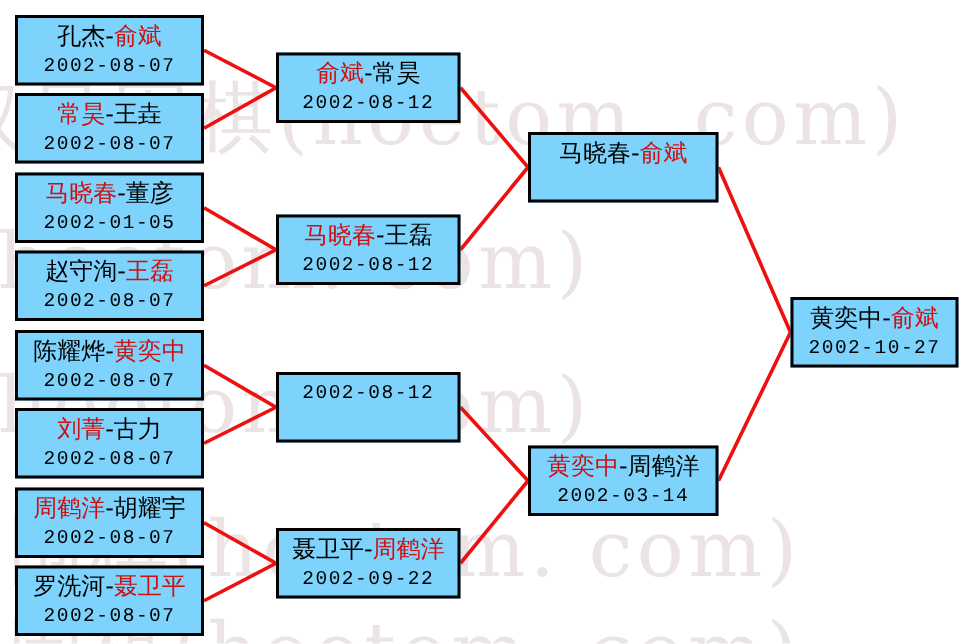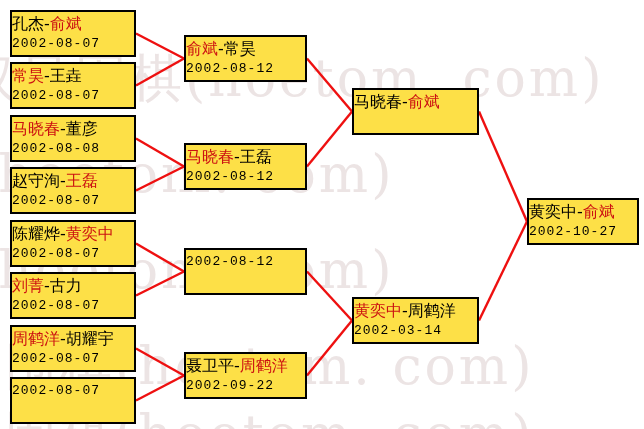--- a/index.html
+++ b/index.html
@@ -49,23 +49,23 @@
     stroke:var(--line-red);
     stroke-width:2.4;
   }
 
   
   .match-box{
     position:absolute;
     z-index:2;
     box-sizing:border-box;
     height:47px;
-    background:#fde047;
+    background:#7dd3fc;
     border:2px solid var(--border-black);
-    text-align:left;
+    text-align:center;
     color:#000;
     padding-top:2px;
   }
   .players{
     font-size:16px;
     line-height:20px;
     white-space:nowrap;
   }
   .date{
     font-family:Liberation Mono, monospace;
@@ -112,39 +112,40 @@
   <div class="match-box col1" style="top:10px">
     <div class="players"><span class="p1">孔杰</span><span class="dash">-</span><span class="p2 winner">俞斌</span></div>
     <div class="date">2002-08-07</div>
   </div>
   <div class="match-box col1" style="top:62px">
     <div class="players"><span class="p1 winner">常昊</span><span class="dash">-</span><span class="p2">王垚</span></div>
     <div class="date">2002-08-07</div>
   </div>
   <div class="match-box col1" style="top:115px">
     <div class="players"><span class="p1 winner">马晓春</span><span class="dash">-</span><span class="p2">董彦</span></div>
-    <div class="date">2002-08-08</div>
+    <div class="date">2002-01-05</div>
   </div>
   <div class="match-box col1" style="top:167px">
     <div class="players"><span class="p1">赵守洵</span><span class="dash">-</span><span class="p2 winner">王磊</span></div>
     <div class="date">2002-08-07</div>
   </div>
   <div class="match-box col1" style="top:220px">
     <div class="players"><span class="p1">陈耀烨</span><span class="dash">-</span><span class="p2 winner">黄奕中</span></div>
     <div class="date">2002-08-07</div>
   </div>
   <div class="match-box col1" style="top:272px">
     <div class="players"><span class="p1 winner">刘菁</span><span class="dash">-</span><span class="p2">古力</span></div>
     <div class="date">2002-08-07</div>
   </div>
   <div class="match-box col1" style="top:325px">
     <div class="players"><span class="p1 winner">周鹤洋</span><span class="dash">-</span><span class="p2">胡耀宇</span></div>
     <div class="date">2002-08-07</div>
   </div>
   <div class="match-box col1" style="top:377px">
+    <div class="players"><span class="p1">罗洗河</span><span class="dash">-</span><span class="p2 winner">聂卫平</span></div>
     <div class="date">2002-08-07</div>
   </div>
 
   <div class="match-box col2" style="top:35px">
     <div class="players"><span class="p1 winner">俞斌</span><span class="dash">-</span><span class="p2">常昊</span></div>
     <div class="date">2002-08-12</div>
   </div>
   <div class="match-box col2" style="top:143px">
     <div class="players"><span class="p1 winner">马晓春</span><span class="dash">-</span><span class="p2">王磊</span></div>
     <div class="date">2002-08-12</div>

